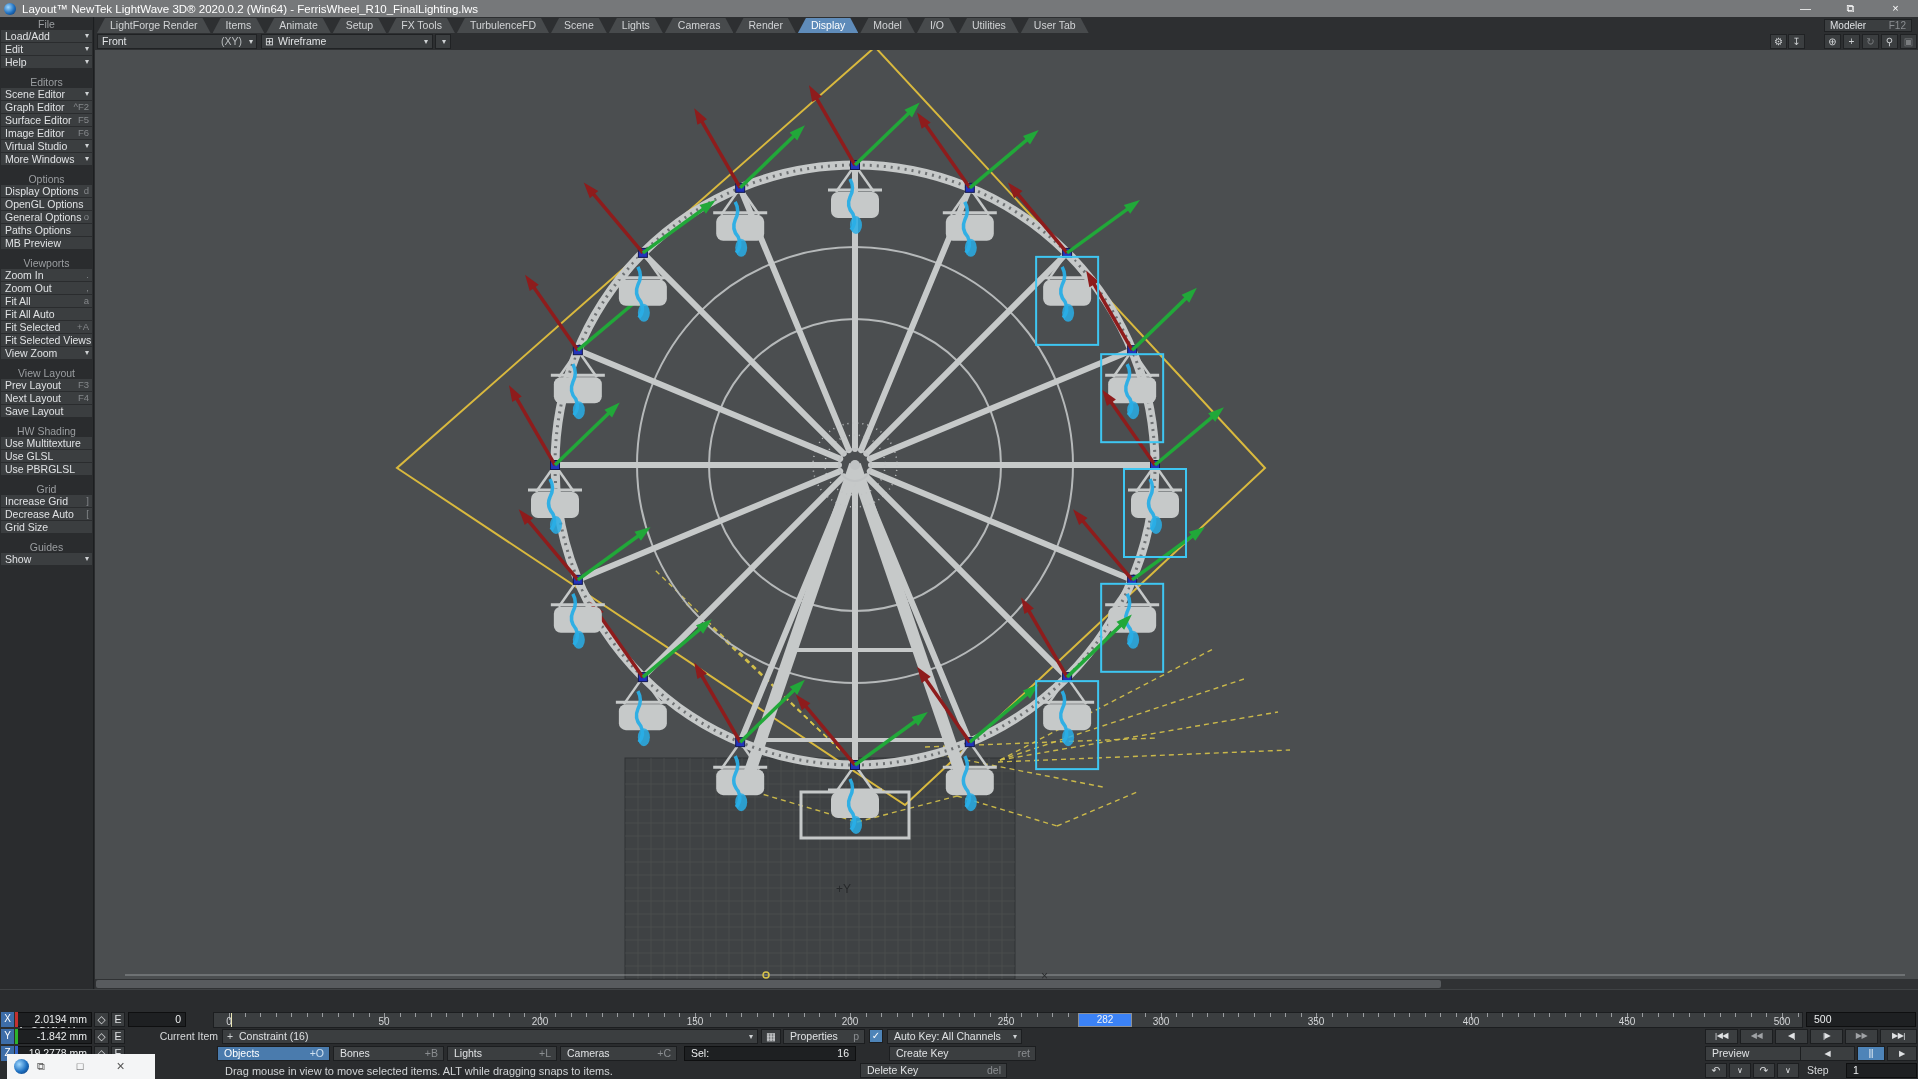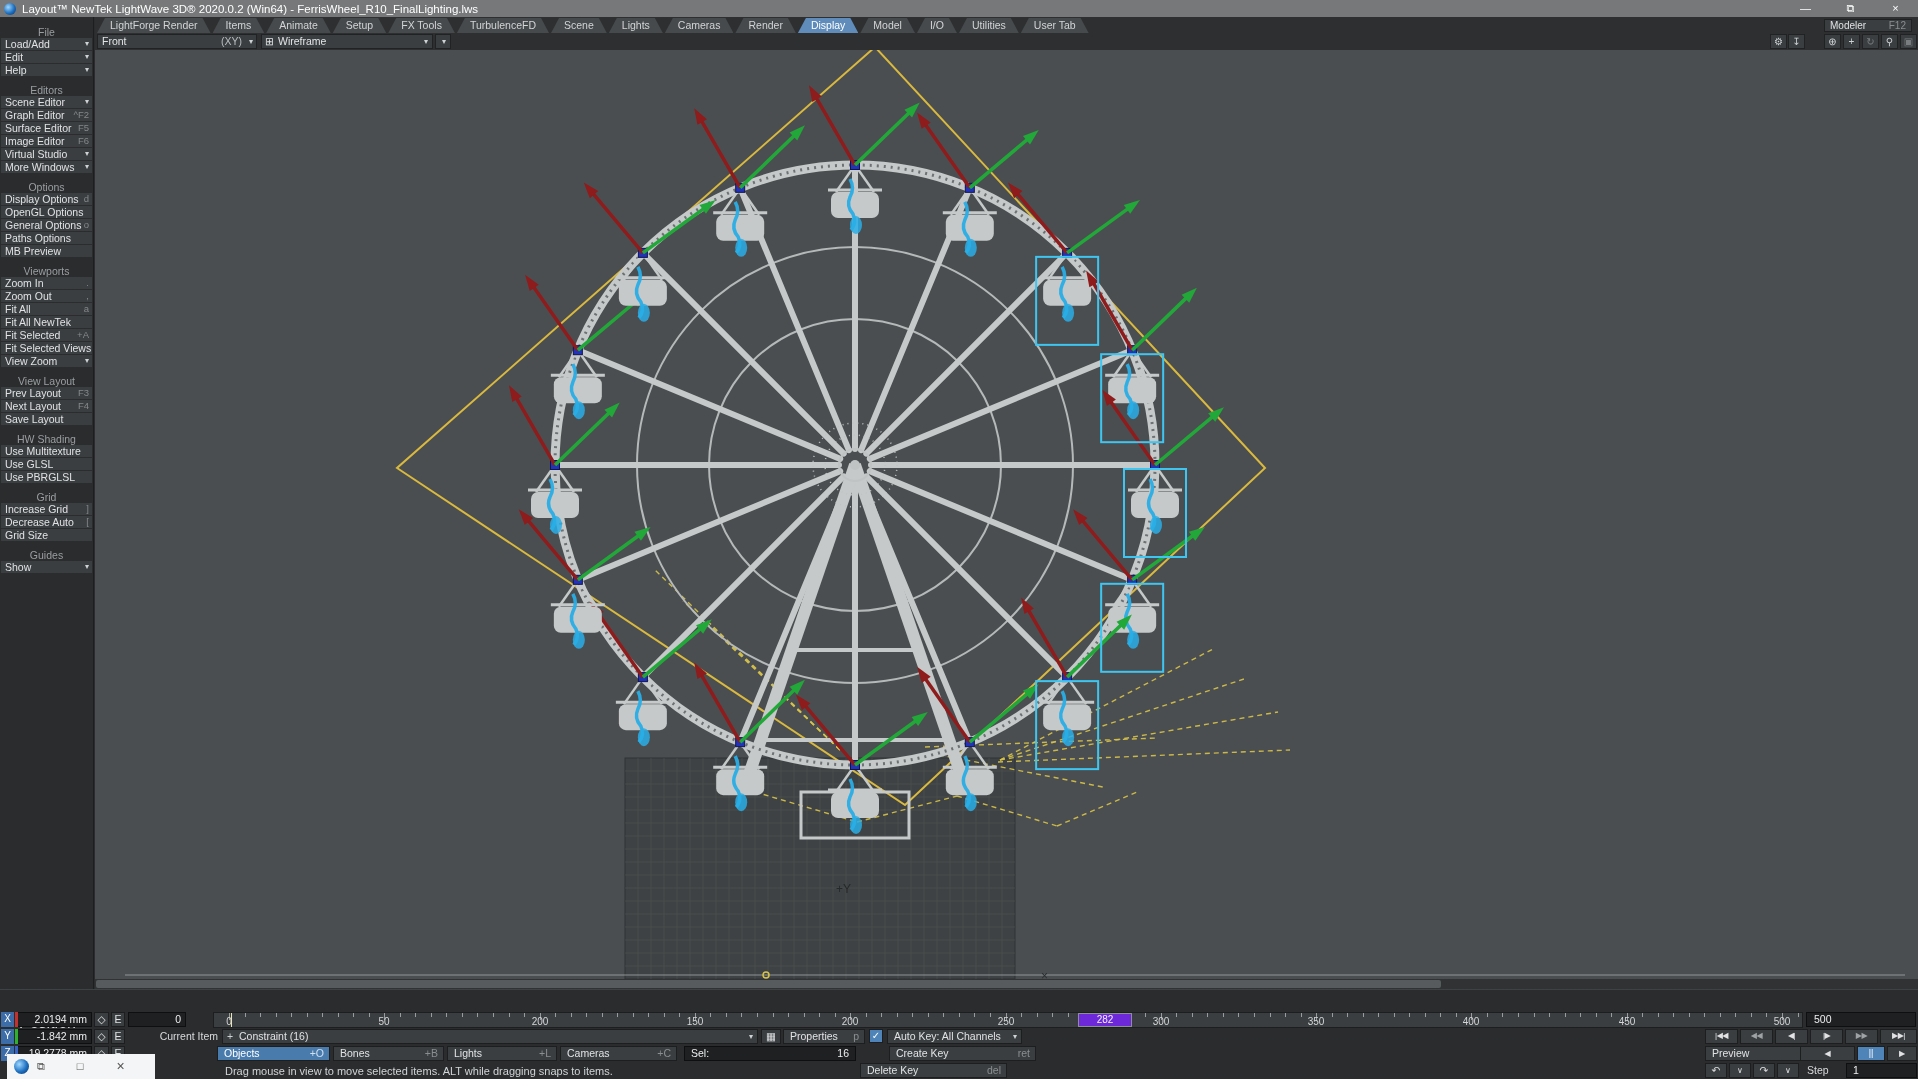--- a/index.html
+++ b/index.html
@@ -25,21 +25,21 @@
   .vp-dd{position:absolute;top:1px;height:15px;background:#3b3e40;border:1px solid #202224;box-sizing:border-box;font-size:10.5px;line-height:13px;color:#e2e4e6;}
   .vp-dd .dd{position:absolute;right:3px;top:0;font-size:8px;color:#cfd2d4;line-height:13px;}
   .vp-ico{position:absolute;top:1px;width:17px;height:15px;background:#3b3e40;border:1px solid #202224;box-sizing:border-box;font-size:10px;text-align:center;line-height:13px;color:#cfd2d4;}
   .vp-ico.dim{color:#7a7d7f;}
   
   .viewport{position:absolute;top:50px;left:95px;width:1823px;height:929px;background:#4b4e50;overflow:hidden;}
   
   .hscroll{position:absolute;top:979px;left:95px;width:1823px;height:10px;background:#303234;}
   .hscroll .thumb{position:absolute;left:1px;top:1px;height:8px;width:1345px;background:#585b5e;border-radius:2px;}
   
-  .sidebar{position:absolute;top:17px;left:0;width:94px;height:972px;background:#2a2c2e;border-right:1px solid #1c1e20;box-sizing:border-box;padding-top:9px;}
+  .sidebar{position:absolute;top:17px;left:0;width:94px;height:972px;background:#2a2c2e;border-right:1px solid #1c1e20;box-sizing:border-box;padding-top:1px;}
   .sb-head{height:12px;line-height:12px;text-align:center;font-size:10.5px;color:#9b9ea1;}
   .sb-item{height:12px;line-height:12px;background:#3b3e40;margin:0 1px 1px 1px;font-size:10.5px;color:#e0e2e4;position:relative;padding-left:4px;box-sizing:border-box;white-space:nowrap;}
   .sb-item .sc{position:absolute;right:3px;top:0;color:#85888b;font-size:9.5px;}
   .sb-item .dd{position:absolute;right:3px;top:0;color:#cfd2d4;font-size:8px;}
   .sb-gap{height:7px;}
   
   .bottom{position:absolute;top:989px;left:0;width:1918px;height:90px;background:#2a2c2e;border-top:1px solid #3f4244;box-sizing:border-box;}
   .pos-label{position:absolute;top:24px;left:0;width:95px;text-align:center;font-size:16px;color:#d8dadc;}
   .fld,.btn{position:absolute;height:15px;box-sizing:border-box;font-size:10.5px;line-height:13px;white-space:nowrap;}
   .fld{background:#1e2022;border:1px solid #0e0f10;color:#eceeef;}
@@ -48,21 +48,21 @@
   .btn .lab{position:absolute;left:6px;}
   .btn.sel{background:#4a7bad;color:#fff;}
   .btn.sel .hint{color:#cfe0f0;}
   .axchip{position:absolute;width:13px;height:15px;background:#3d6da8;color:#fff;text-align:center;font-size:10px;line-height:14px;}
   .axbar{position:absolute;width:3px;height:15px;z-index:2;}
   .num{text-align:right;padding-right:4px;}
   .ruler{position:absolute;left:213px;width:1590px;height:16px;background:#3b3e40;border:1px solid #1c1e20;box-sizing:border-box;}
   .tick{position:absolute;top:0;width:1px;background:#9a9da0;}
   .tl{position:absolute;top:3px;transform:translateX(-50%);font-size:10px;color:#d4d6d8;}
   .playhead{position:absolute;left:17px;top:0;width:1px;height:14px;background:#e9e5b5;}
-  .cur{position:absolute;left:864px;top:0;width:54px;height:14px;background:#6d28d9;border:1px solid #8d9093;box-sizing:border-box;text-align:center;font-size:10px;line-height:12px;color:#f0f2f3;}
+  .cur{position:absolute;left:864px;top:0;width:54px;height:14px;background:#3b82f6;border:1px solid #8d9093;box-sizing:border-box;text-align:center;font-size:10px;line-height:12px;color:#f0f2f3;}
   .ctr{text-align:center;}
   .combo .dd{position:absolute;right:4px;top:0;font-size:8px;color:#cfd2d4;line-height:13px;}
   .combo .plus{position:absolute;left:4px;color:#cfd2d4;}
   .combo .lab2{position:absolute;left:16px;}
   .checkbox{position:absolute;width:14px;height:14px;background:#4e84b8;border:1px solid #1c1e20;box-sizing:border-box;color:#fff;font-size:10px;line-height:12px;text-align:center;}
   .transport{font-size:8px;letter-spacing:-0.5px;text-align:center;line-height:12px;}
   .status{position:absolute;left:225px;top:75px;font-size:11px;color:#d2d5d7;}
   .stepfld{padding-left:6px;}
   
   .floatwin{position:absolute;left:7px;top:1054px;width:148px;height:25px;background:#f4f5f6;display:flex;align-items:center;z-index:10;}
@@ -145,21 +145,21 @@
   <div class="sb-item"><span>Display Options</span><span class="sc">d</span></div>
   <div class="sb-item"><span>OpenGL Options</span></div>
   <div class="sb-item"><span>General Options</span><span class="sc">o</span></div>
   <div class="sb-item"><span>Paths Options</span></div>
   <div class="sb-item"><span>MB Preview</span></div>
   <div class="sb-gap"></div>
   <div class="sb-head">Viewports</div>
   <div class="sb-item"><span>Zoom In</span><span class="sc">.</span></div>
   <div class="sb-item"><span>Zoom Out</span><span class="sc">,</span></div>
   <div class="sb-item"><span>Fit All</span><span class="sc">a</span></div>
-  <div class="sb-item"><span>Fit All NewTek</span></div>
+  <div class="sb-item"><span>Fit All Auto</span></div>
   <div class="sb-item"><span>Fit Selected</span><span class="sc">+A</span></div>
   <div class="sb-item"><span>Fit Selected Views</span></div>
   <div class="sb-item"><span>View Zoom</span><span class="dd">▾</span></div>
   <div class="sb-gap"></div>
   <div class="sb-head">View Layout</div>
   <div class="sb-item"><span>Prev Layout</span><span class="sc">F3</span></div>
   <div class="sb-item"><span>Next Layout</span><span class="sc">F4</span></div>
   <div class="sb-item"><span>Save Layout</span></div>
   <div class="sb-gap"></div>
   <div class="sb-head">HW Shading</div>

